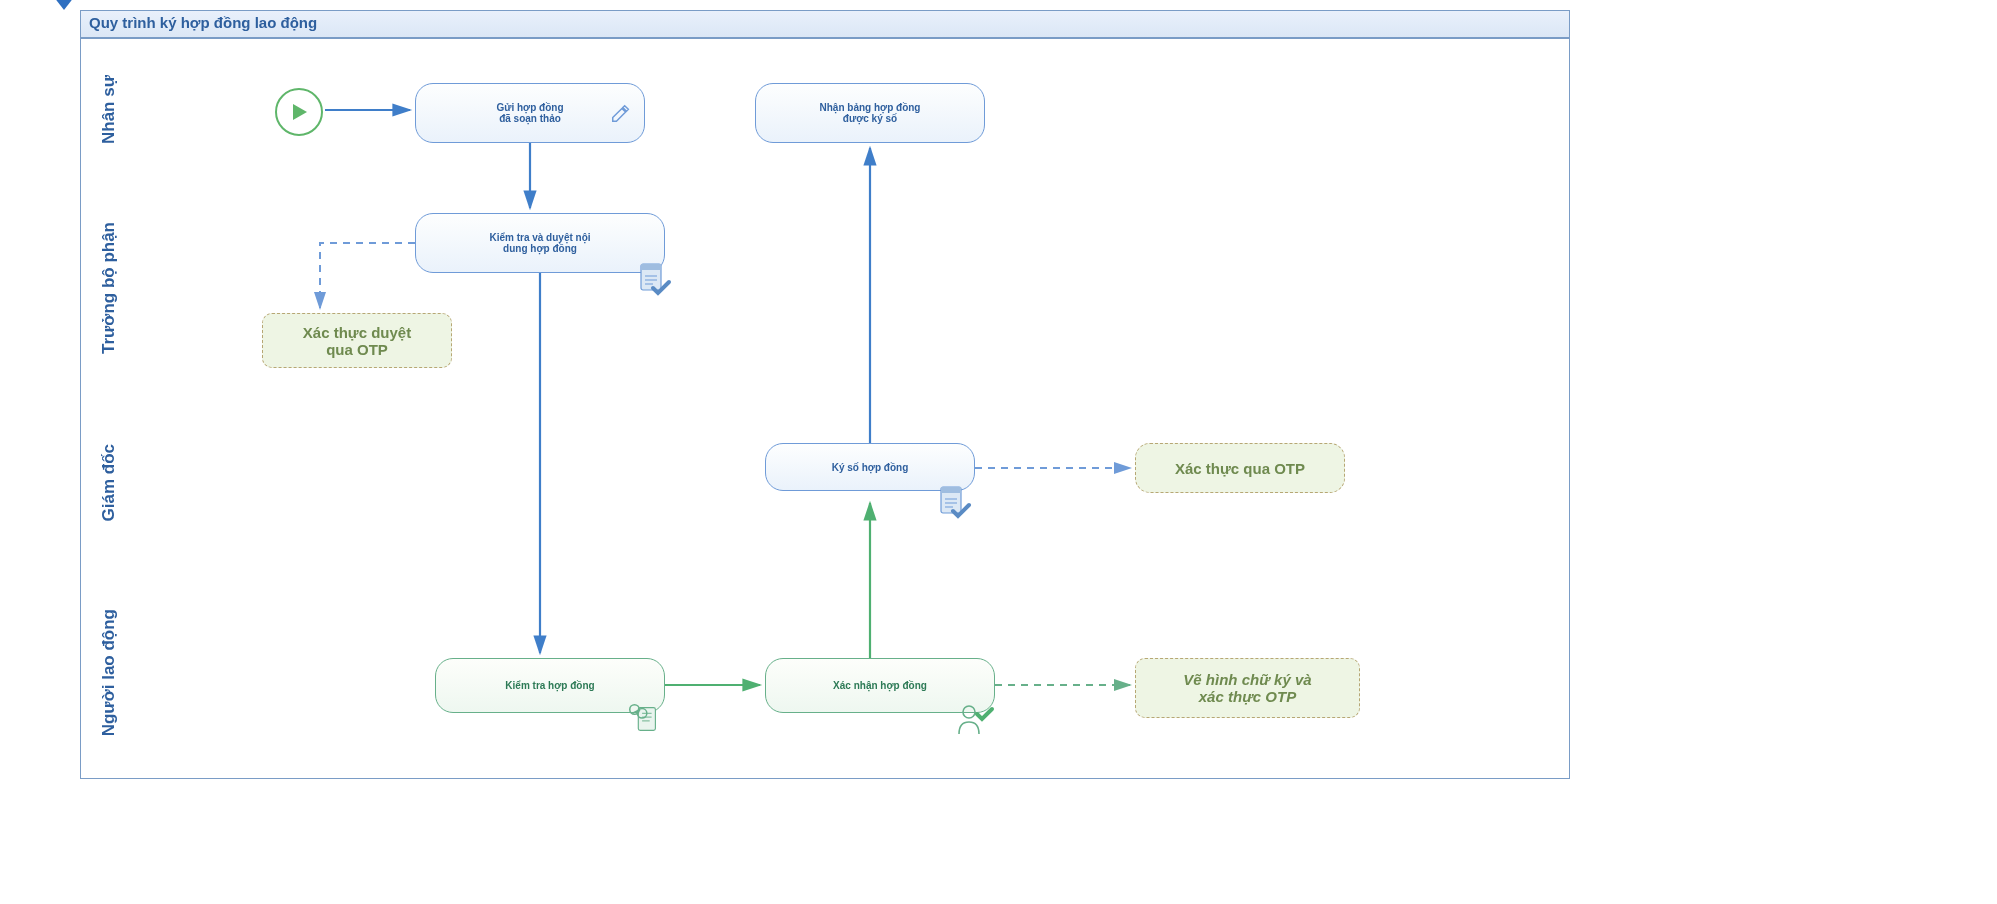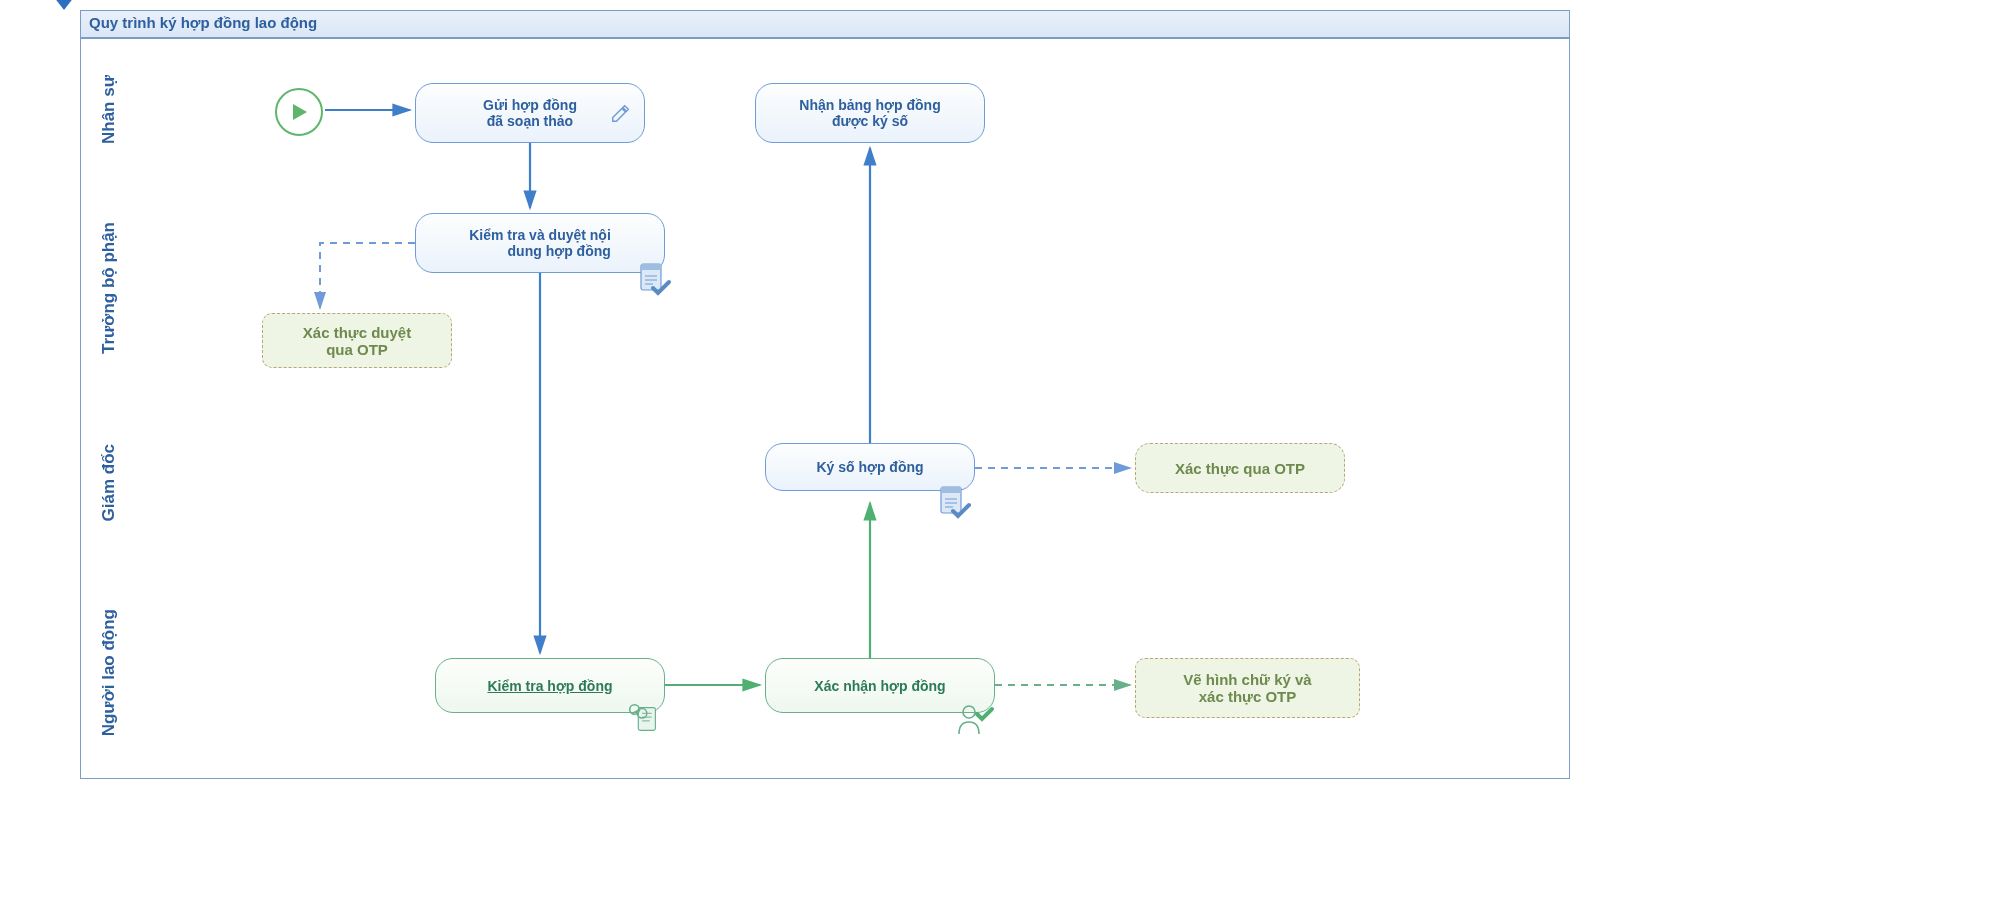--- a/index.html
+++ b/index.html
@@ -8,21 +8,21 @@
     background:linear-gradient(#e9f0fb,#dbe7f6);border:1px solid #7a9cc6;
     color:#2e5f9e;font-weight:bold;font-size:15px;padding:3px 8px;box-sizing:border-box;}
   .lane-labels{position:absolute;left:70px;top:28px;width:55px;bottom:0;}
   .lane-label{position:absolute;left:0;width:55px;border:1px solid #7a9cc6;border-top:none;
     display:flex;align-items:center;justify-content:center;background:#fff;}
   .lane-label span{writing-mode:vertical-rl;transform:rotate(180deg);
     color:#2e5f9e;font-weight:bold;font-size:17px;white-space:nowrap;}
   .lane-body{position:absolute;left:125px;top:28px;right:0;bottom:0;}
   .lane{position:absolute;left:0;right:0;border:1px solid #7a9cc6;border-top:none;border-left:none;background:#fff;}
   .node{position:absolute;border-radius:18px;display:flex;align-items:center;justify-content:center;
-    text-align:center;padding:6px 24px;box-sizing:border-box;font-size:14px;}
+    text-align:center;padding:6px 24px;box-sizing:border-box;font-size:10px;}
   .node-blue{background:linear-gradient(#fdfefe,#eaf2fb);border:1.2px solid #6f9bd8;color:#2e5f9e;font-weight:600;}
   .node-green{background:linear-gradient(#fdfefb,#eef7f0);border:1.2px solid #67b08a;color:#2d7a56;font-weight:600;}
   .note{position:absolute;border-radius:10px;background:#eef5e4;border:1.4px dashed #b7a774;
     color:#6f8a4f;font-weight:600;font-size:15px;display:flex;align-items:center;justify-content:center;
     text-align:center;padding:6px 14px;box-sizing:border-box;}
   .start{position:absolute;width:44px;height:44px;border-radius:50%;border:2px solid #5fb66a;
     display:flex;align-items:center;justify-content:center;background:#fff;}
   .start svg{display:block;}
   .badge{position:absolute;}
   .badge svg{display:block;}
@@ -76,21 +76,21 @@
           </svg>
       </span>
     </div>
 
     <div class="node node-blue" style="left:620px;top:45px;width:230px;height:60px;">
       <span style="white-space:pre-line;">Nhận bảng hợp đồng
 được ký số</span>
     </div>
 
     <div class="node node-blue" style="left:280px;top:175px;width:250px;height:60px;">
-      <span style="white-space:pre-line;text-align:right;">Kiểm tra và duyệt nội
+      <span style="white-space:pre-line;">Kiểm tra và duyệt nội
 dung hợp đồng</span>
     </div>
     <span class="badge" style="left:500px;top:222px;">
       <svg width="40" height="40" viewBox="0 0 40 40">
         <rect x="6" y="4" width="20" height="26" rx="2" fill="#dce8f5" stroke="#6f9bd8" stroke-width="1.2"></rect>
         <rect x="6" y="4" width="20" height="6" fill="#9fbde0"></rect>
         <line x1="10" y1="16" x2="22" y2="16" stroke="#6f9bd8"></line>
           <line x1="10" y1="20" x2="22" y2="20" stroke="#6f9bd8"></line>
           <line x1="10" y1="24" x2="18" y2="24" stroke="#6f9bd8"></line>
         <path d="M18 28 l5 5 l11 -11" fill="none" stroke="#5a8bc4" stroke-width="4" stroke-linecap="round"></path>
@@ -114,21 +114,21 @@
           <line x1="10" y1="24" x2="18" y2="24" stroke="#6f9bd8"></line>
         <path d="M18 28 l5 5 l11 -11" fill="none" stroke="#5a8bc4" stroke-width="4" stroke-linecap="round"></path>
       </svg>
     </span>
 
     <div class="note" style="left:1000px;top:405px;width:210px;height:50px;border-radius:15px;">
       <span style="white-space:pre-line;">Xác thực qua OTP</span>
     </div>
 
     <div class="node node-green" style="left:300px;top:620px;width:230px;height:55px;">
-      <span style="white-space:pre-line;text-decoration:underline;">Kiểm tra hợp đồng</span>
+      <span style="white-space:pre-line;">Kiểm tra hợp đồng</span>
     </div>
     <span class="badge" style="left:490px;top:662px;">
       <svg width="38" height="38" viewBox="0 0 40 40">
         <rect x="14" y="8" width="18" height="24" rx="2" fill="#e9f4ee" stroke="#67b08a" stroke-width="1.2"></rect>
         <line x1="18" y1="14" x2="28" y2="14" stroke="#67b08a"></line>
           <line x1="18" y1="18" x2="28" y2="18" stroke="#67b08a"></line>
           <line x1="18" y1="22" x2="26" y2="22" stroke="#67b08a"></line>
         <circle cx="10" cy="10" r="5" fill="none" stroke="#67b08a" stroke-width="1.6"></circle>
         <circle cx="18" cy="14" r="5" fill="none" stroke="#67b08a" stroke-width="1.6"></circle>
         <line x1="8" y1="14" x2="16" y2="10" stroke="#67b08a" stroke-width="1.6"></line>
@@ -139,21 +139,21 @@
       <span style="white-space:pre-line;">Xác nhận hợp đồng</span>
     </div>
     <span class="badge" style="left:820px;top:662px;">
       <svg width="40" height="40" viewBox="0 0 40 40">
         <circle cx="14" cy="12" r="6" fill="none" stroke="#67b08a" stroke-width="1.6"></circle>
         <path d="M4 34 q0 -12 10 -12 q10 0 10 12" fill="none" stroke="#67b08a" stroke-width="1.6"></path>
         <path d="M22 14 l5 5 l10 -10" fill="none" stroke="#4fb071" stroke-width="4" stroke-linecap="round"></path>
       </svg>
     </span>
 
-    <div class="note" style="left:1000px;top:620px;width:225px;height:60px;">
+    <div class="note" style="left:1000px;top:620px;width:225px;height:60px;font-style:italic;">
       <span style="white-space:pre-line;">Vẽ hình chữ ký và
 xác thực OTP</span>
     </div>
 
     <svg class="overlay" width="1435" height="740">
       <defs>
         <marker id="ab" markerWidth="10" markerHeight="10" refX="8" refY="3" orient="auto">
           <path d="M0,0 L9,3 L0,6 z" fill="#3f7ec9"></path>
         </marker>
         <marker id="ag" markerWidth="10" markerHeight="10" refX="8" refY="3" orient="auto">

